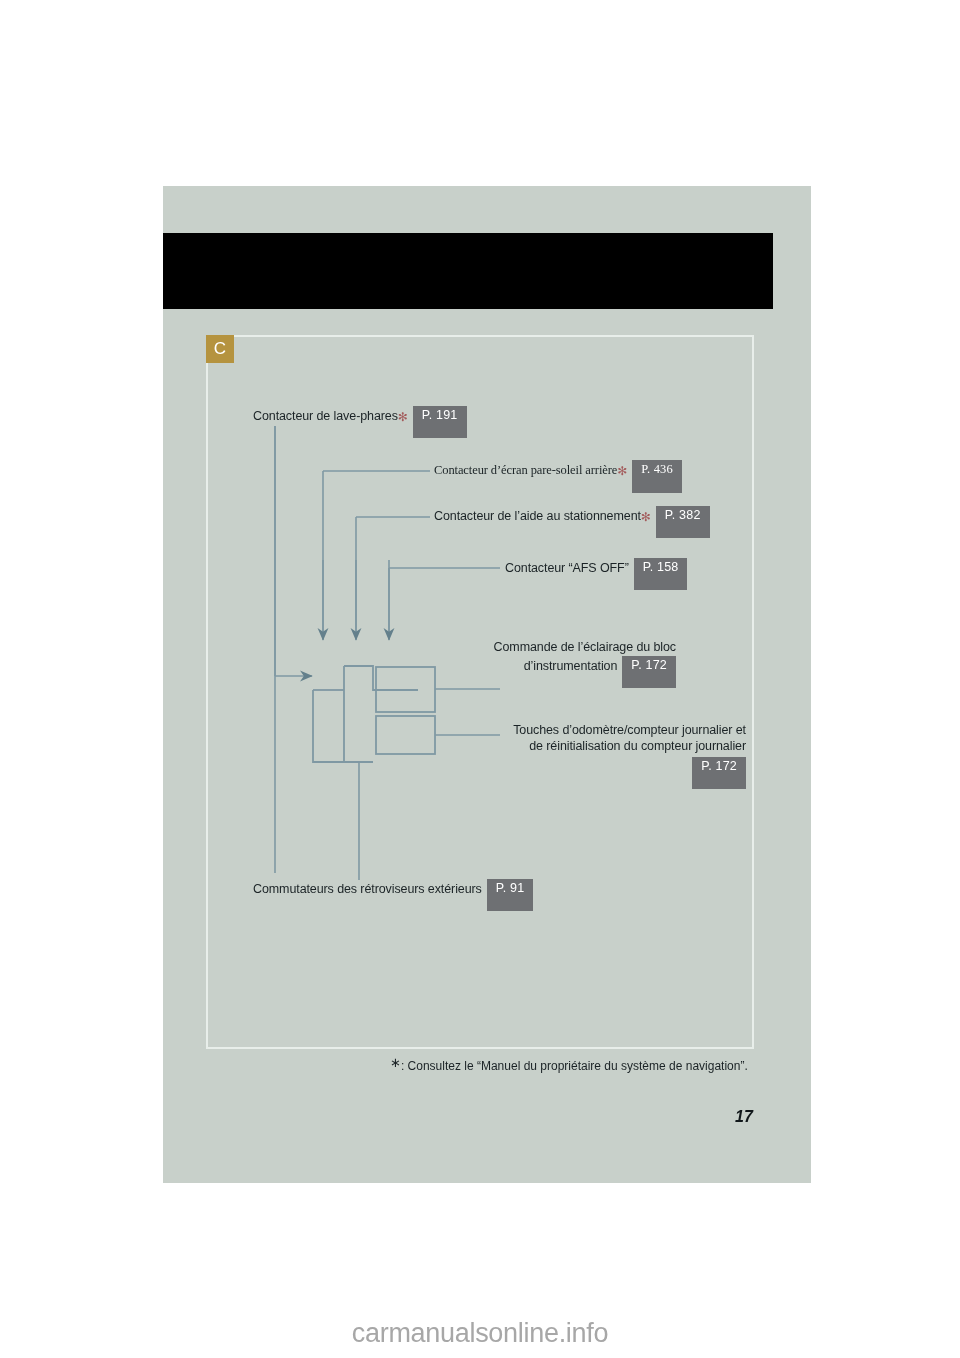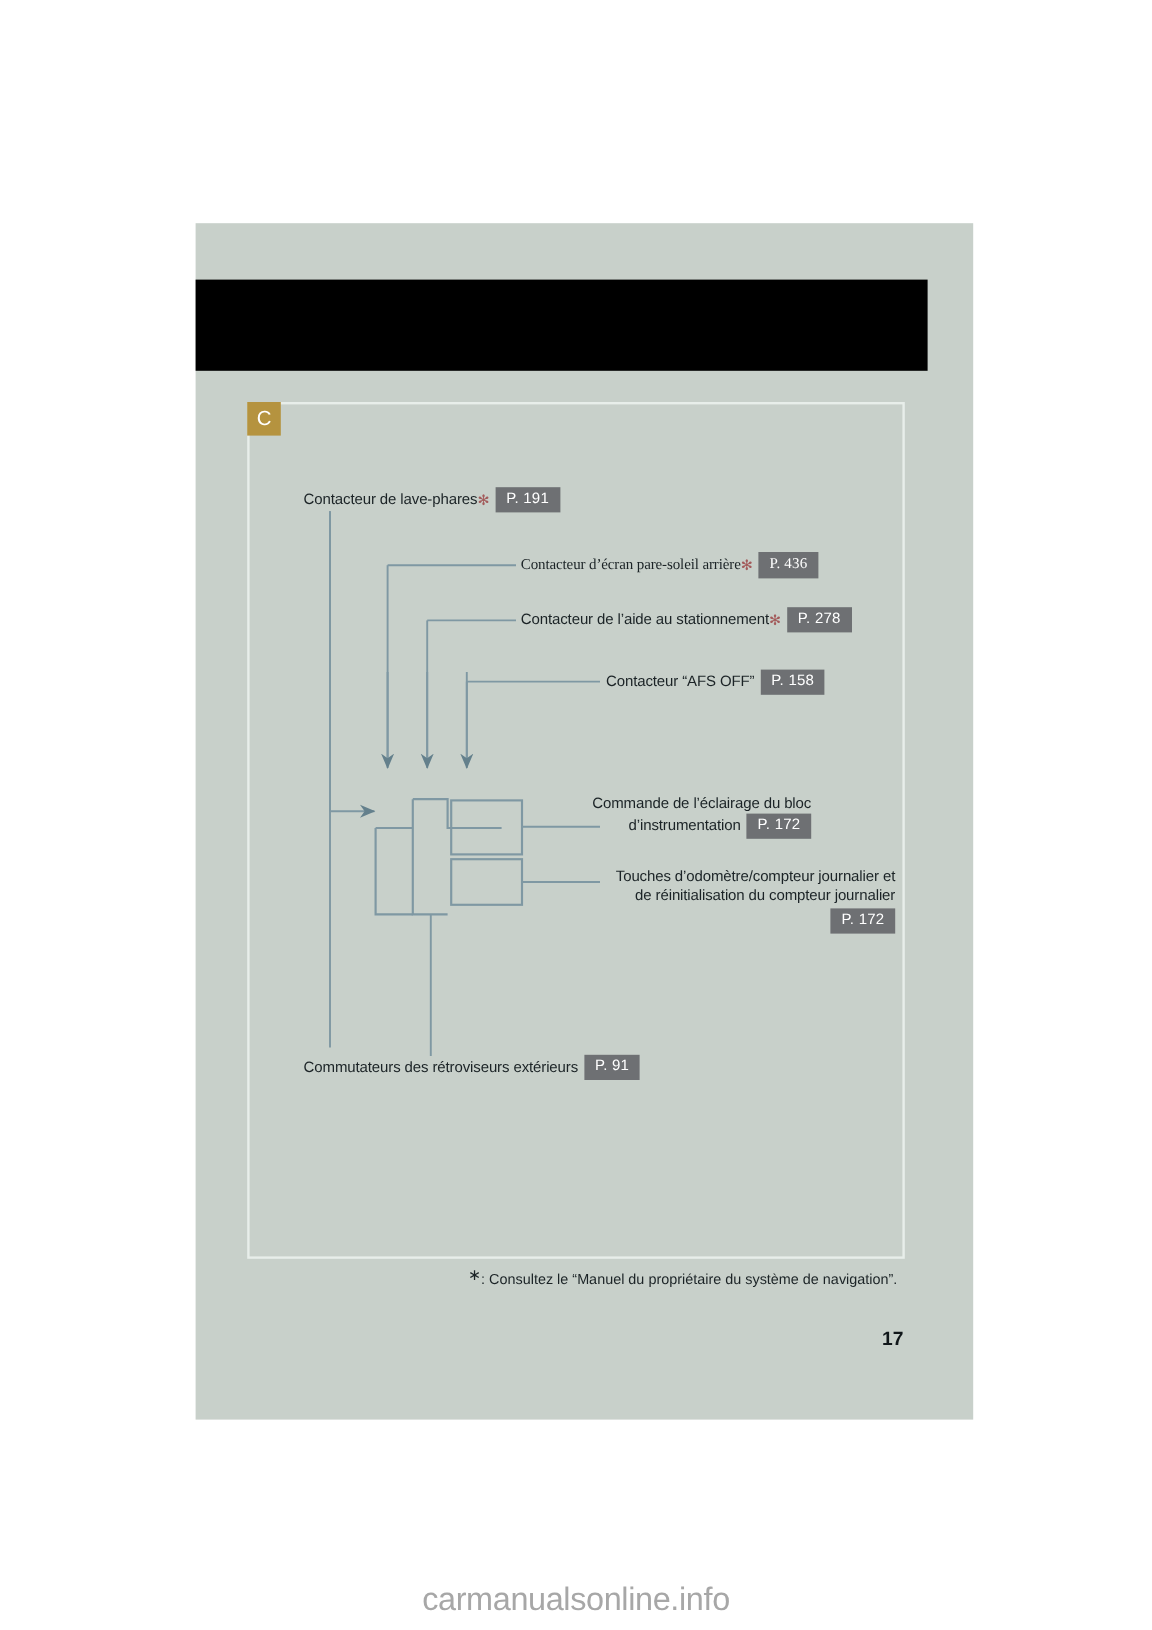--- a/index.html
+++ b/index.html
@@ -77,21 +77,21 @@
     font-size: 12px;
     vertical-align: -1px;
   }
 
   
   .pref {
     display: inline-block;
     background: #6e7073;
     color: #ffffff;
     font-size: 12.5px;
-    padding: 2px 9px 5px 9px;
+    padding: 2px 9px 16px 9px;
     margin-left: 5px;
     vertical-align: 1px;
     letter-spacing: 0.2px;
   }
   .pref.standalone { margin-left: 0; }
 
   
   #diagram-svg {
     position: absolute;
     left: 0;
@@ -121,20 +121,21 @@
 
   
   #page-number {
     position: absolute;
     left: 735px;
     top: 1108px;
     font-family: "Liberation Sans", sans-serif;
     font-size: 16px;
     color: #11171a;
     font-weight: 700;
+    font-style: italic;
   }
 
   
   #watermark {
     position: absolute;
     left: 0;
     top: 1318px;
     width: 960px;
     text-align: center;
     font-family: "Liberation Sans", sans-serif;
@@ -212,28 +213,28 @@
 
 <div class="lbl" style="left:253px; top:406px;">
   <span>Contacteur de lave-phares</span><span class="ast">✻</span><span class="pref">P. 191</span>
 </div>
 
 <div class="lbl" style="left:434px; top:460px;font-family:Liberation Serif, serif;">
   <span>Contacteur d’écran pare-soleil arrière</span><span class="ast">✻</span><span class="pref">P. 436</span>
 </div>
 
 <div class="lbl" style="left:434px; top:506px;">
-  <span>Contacteur de l’aide au stationnement</span><span class="ast">✻</span><span class="pref">P. 278</span>
+  <span>Contacteur de l’aide au stationnement</span><span class="ast">✻</span><span class="pref">P. 382</span>
 </div>
 
 <div class="lbl" style="left:505px; top:558px;">
   <span>Contacteur “AFS OFF”</span><span class="pref">P. 158</span>
 </div>
 
-<div class="lbl right" style="left:430px; top:662px; width:246px;">
+<div class="lbl right" style="left:430px; top:640px; width:246px;">
   <div>Commande de l’éclairage du bloc</div>
   <div style="margin-top:2px;">
     <span>d’instrumentation</span><span class="pref">P. 172</span>
   </div>
 </div>
 
 <div class="lbl right" style="left:450px; top:723px; width:296px;">
   <div>Touches d’odomètre/compteur journalier et</div>
   <div style="margin-top:2px;">de réinitialisation du compteur journalier</div>
   <div style="margin-top:4px;">

